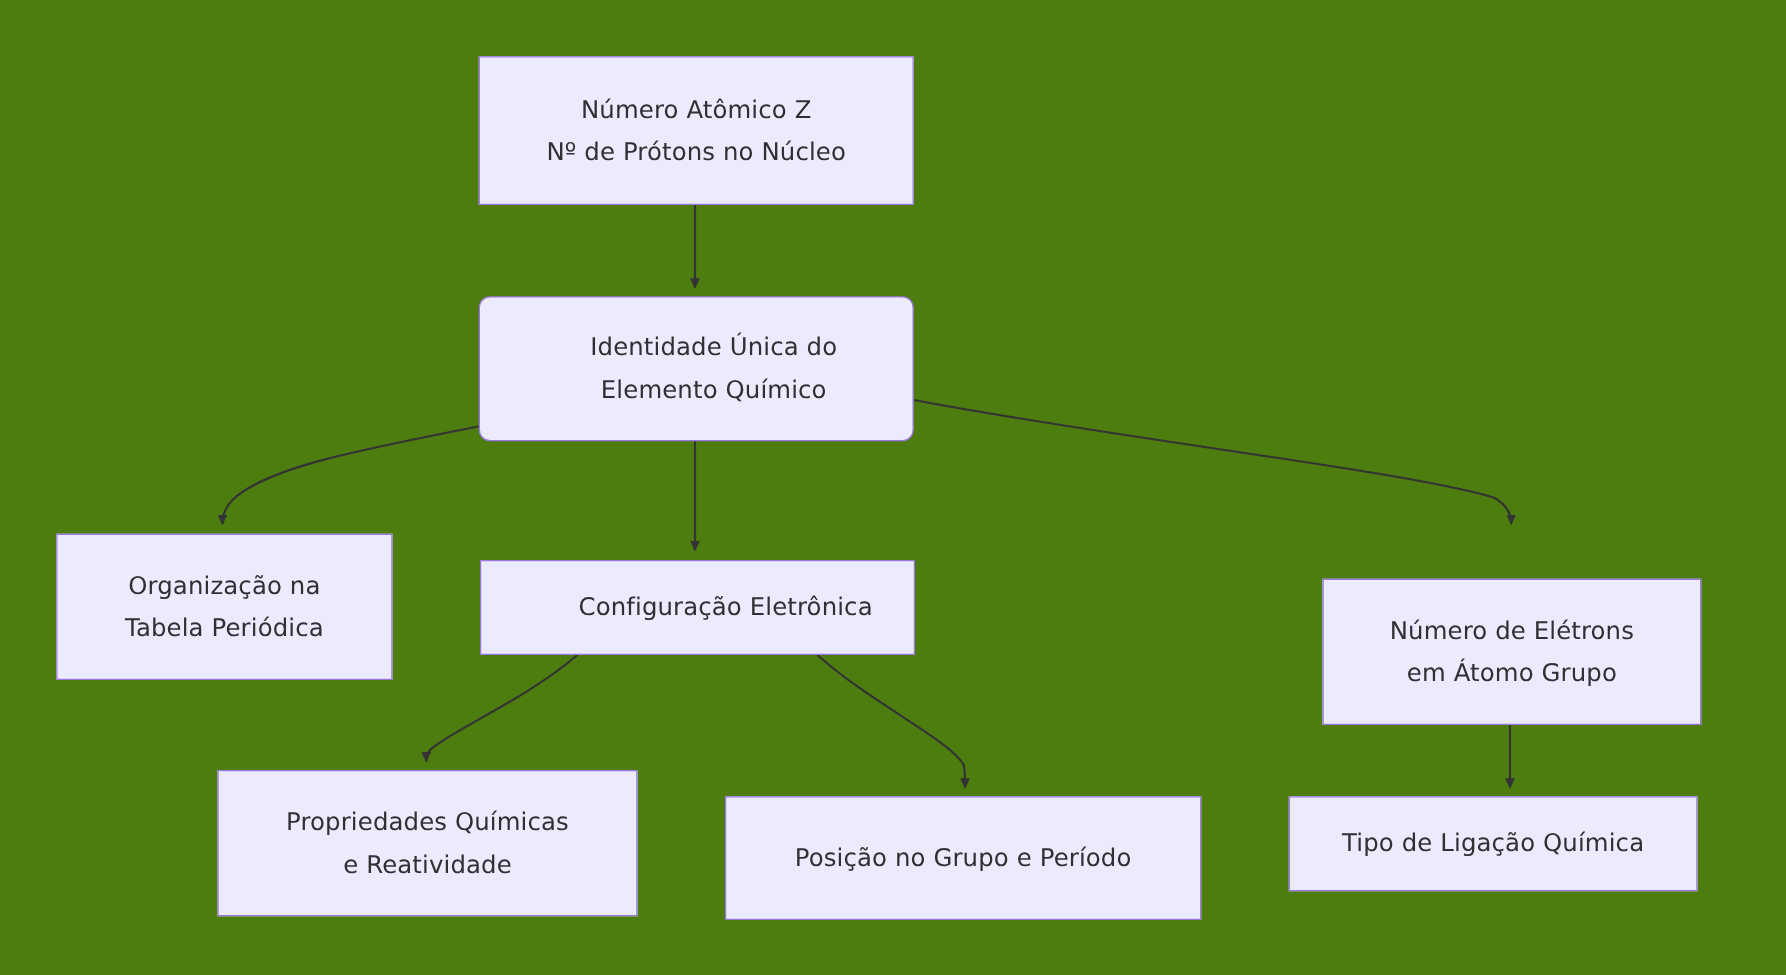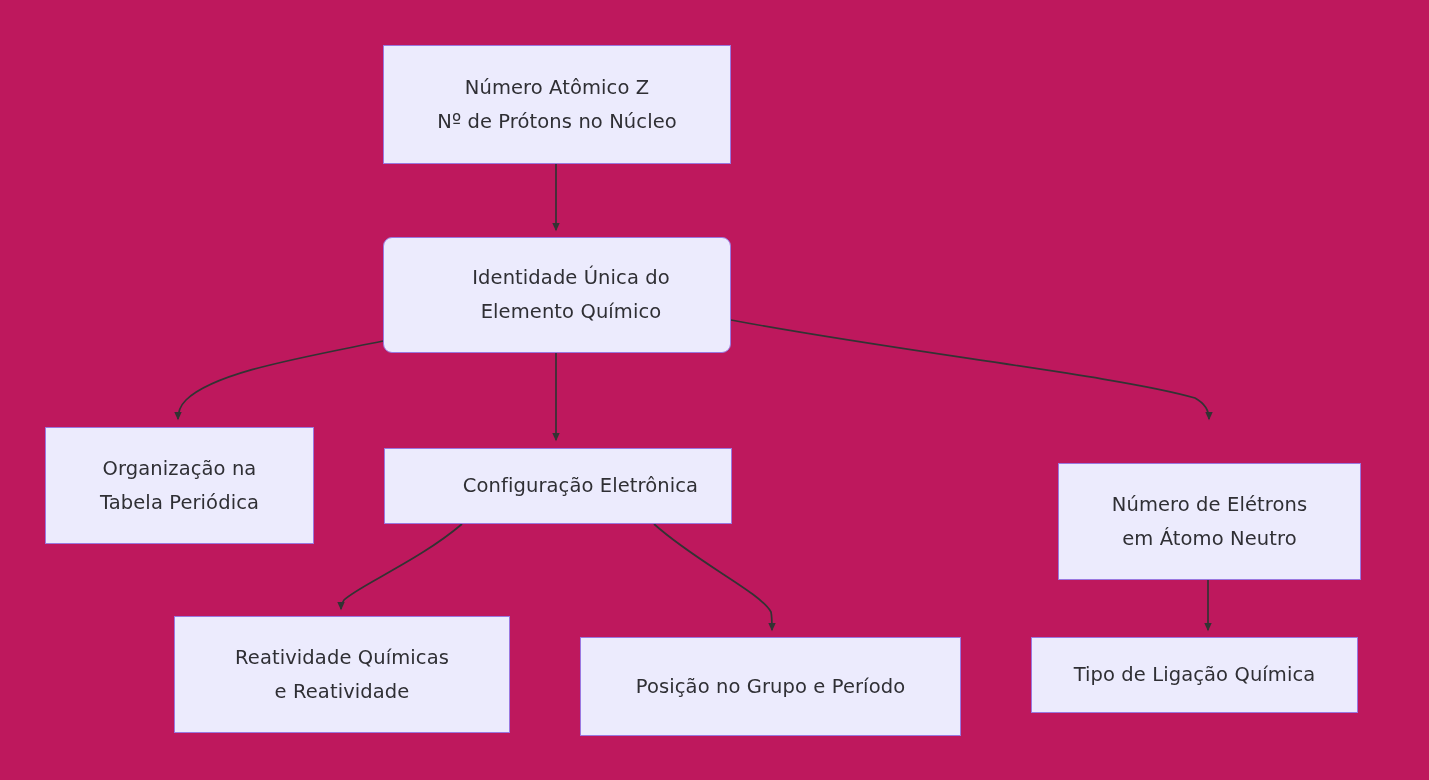--- a/index.html
+++ b/index.html
@@ -10,21 +10,21 @@
   body {
     width: 1429px;
     height: 780px;
     font-family: "DejaVu Sans", "Liberation Sans", sans-serif;
     overflow: hidden;
   }
   #flowchart {
     position: relative;
     width: 1429px;
     height: 780px;
-    background: #be185d;
+    background: #4d7c0f;
   }
   #edge-layer {
     position: absolute;
     left: 0;
     top: 0;
     width: 1429px;
     height: 780px;
     pointer-events: none;
   }
   .node {
@@ -102,25 +102,25 @@
     <span class="line">Organização na</span>
     <span class="line">Tabela Periódica</span>
   </div>
 
   <div class="node" id="node-configuracao">
     <span class="line">Configuração Eletrônica</span>
   </div>
 
   <div class="node" id="node-eletrons">
     <span class="line">Número de Elétrons</span>
-    <span class="line">em Átomo Neutro</span>
+    <span class="line">em Átomo Grupo</span>
   </div>
 
   <div class="node" id="node-propriedades">
-    <span class="line">Reatividade Químicas</span>
+    <span class="line">Propriedades Químicas</span>
     <span class="line">e Reatividade</span>
   </div>
 
   <div class="node" id="node-posicao">
     <span class="line">Posição no Grupo e Período</span>
   </div>
 
   <div class="node" id="node-ligacao">
     <span class="line">Tipo de Ligação Química</span>
   </div>

